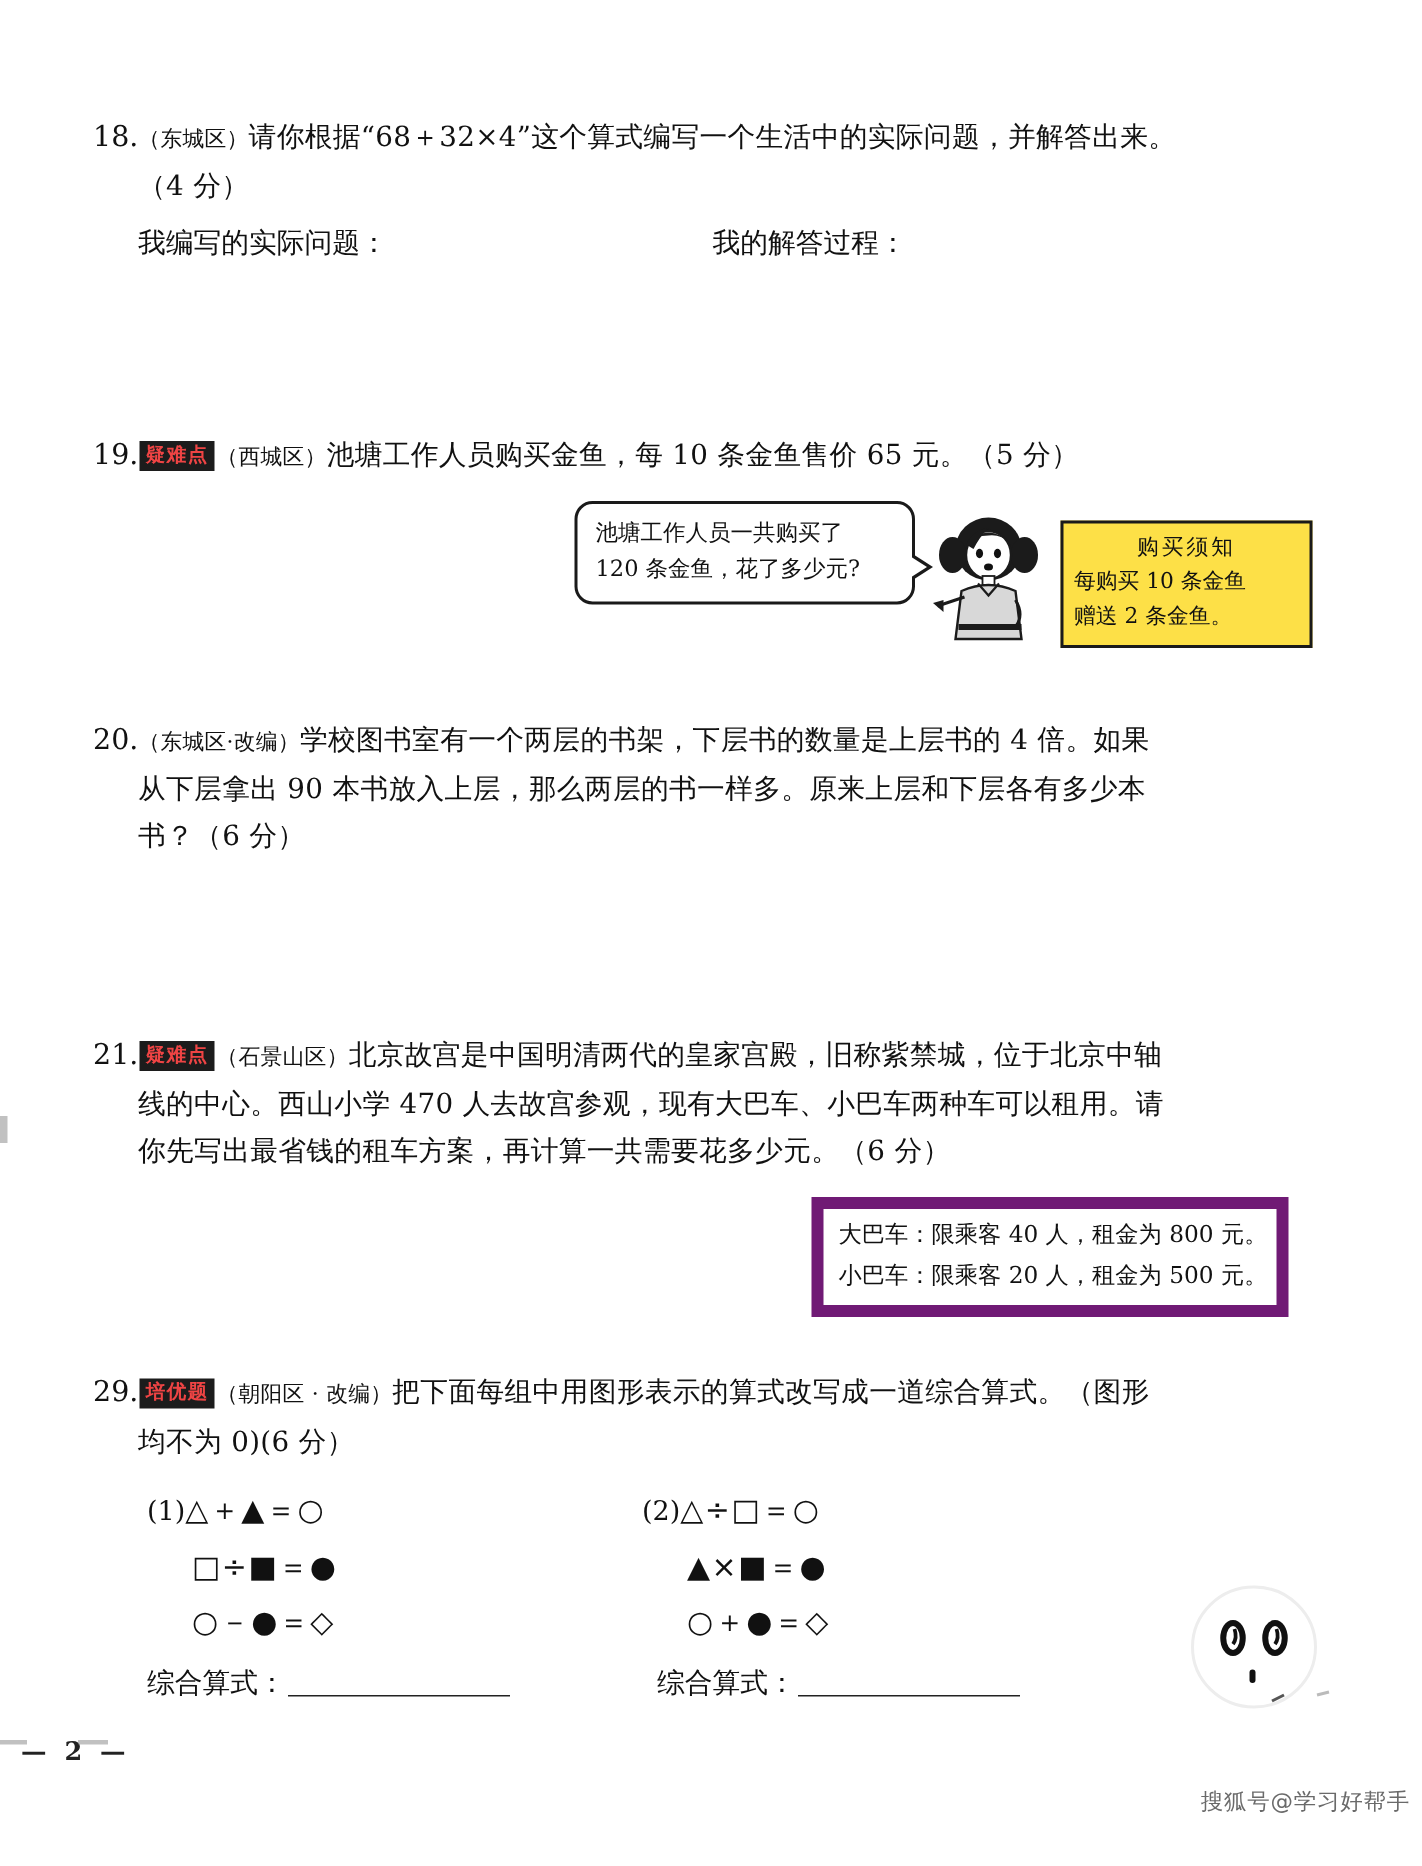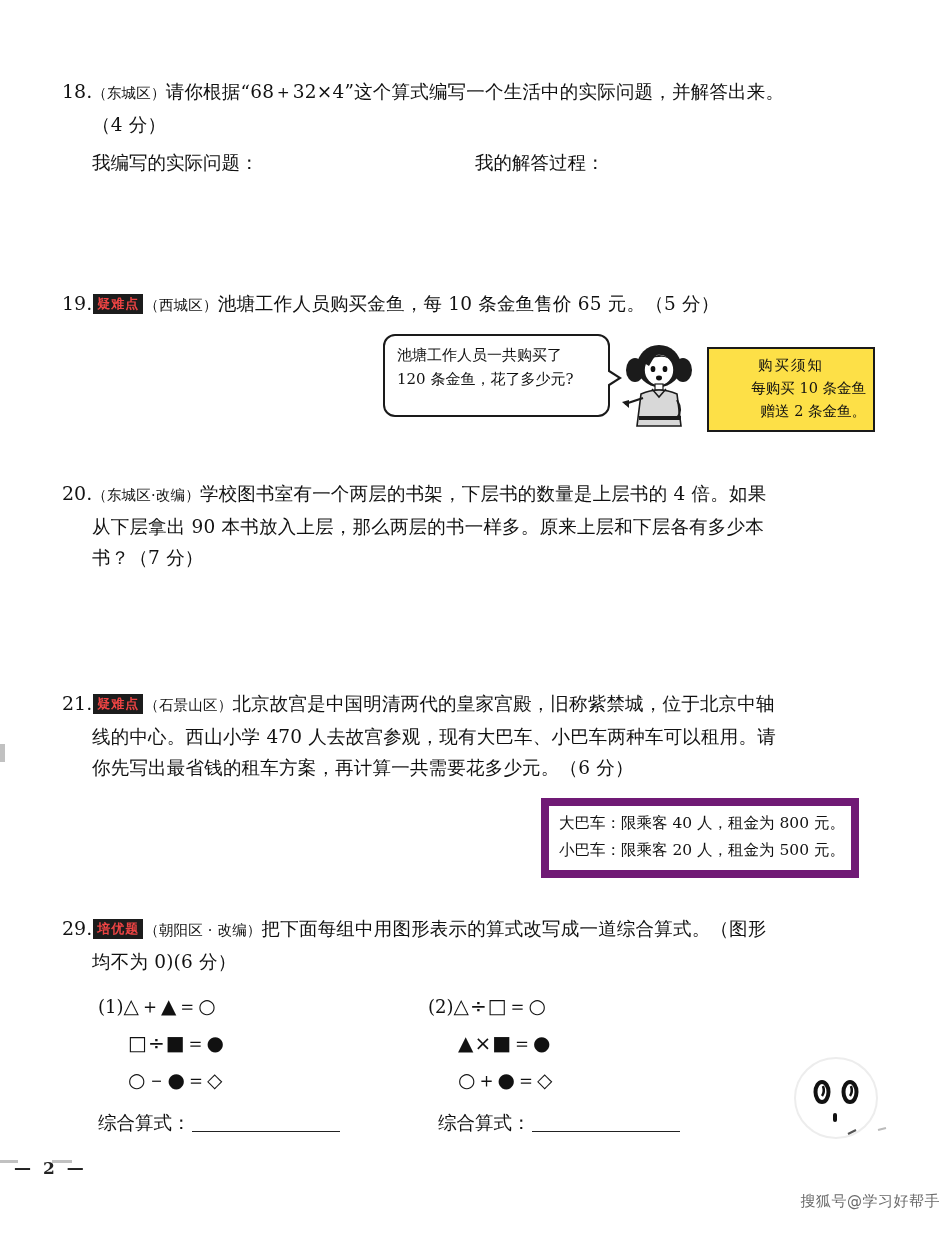--- a/index.html
+++ b/index.html
@@ -83,21 +83,21 @@
     width: 500px;
     height: 100px;
   }
   .bubble {
     position: absolute;
     left: 0;
     top: 4px;
     width: 227px;
     border: 2.5px solid #1a1a1a;
     border-radius: 12px;
-    padding: 7px 10px 24px 12px;
+    padding: 7px 10px 10px 12px;
     background: #fff;
     box-sizing: border-box;
   }
   .bubble .bline {
     font-size: 15px;
     line-height: 24px;
     white-space: nowrap;
     font-family: "DejaVu Serif", "Liberation Serif", serif;
   }
   .bubble::after {
@@ -139,21 +139,20 @@
     width: 168px;
     border: 2px solid #1a1a1a;
     padding: 5px 7px 7px 7px;
     box-sizing: border-box;
     background: #fde047;
   }
   .notice .nline {
     font-size: 14.5px;
     line-height: 23px;
     white-space: nowrap;
-    text-align: right;
   }
   .notice .nline.center {
     text-align: center;
     letter-spacing: 2px;
   }
 
   
   .busbox {
     position: absolute;
     left: 541px;
@@ -326,21 +325,21 @@
     <div class="notice">
       <div class="nline center">购买须知</div>
       <div class="nline">每购买 10 条金鱼</div>
       <div class="nline">赠送 2 条金鱼。</div>
     </div>
   </div>
 
   <div class="question" style="top:478px;">
     <div class="q-line"><span class="q-num">20.</span><span class="region">（东城区·改编）</span><span>学校图书室有一个两层的书架，下层书的数量是上层书的 4 倍。如果</span></div>
     <div class="q-line indent"><span>从下层拿出 90 本书放入上层，那么两层的书一样多。原来上层和下层各有多少本</span></div>
-    <div class="q-line indent"><span>书？（7 分）</span></div>
+    <div class="q-line indent"><span>书？（6 分）</span></div>
   </div>
 
   <div class="question" style="top:688px;">
     <div class="q-line"><span class="q-num">21.</span><span class="badge">疑难点</span><span class="region">（石景山区）</span><span>北京故宫是中国明清两代的皇家宫殿，旧称紫禁城，位于北京中轴</span></div>
     <div class="q-line indent"><span>线的中心。西山小学 470 人去故宫参观，现有大巴车、小巴车两种车可以租用。请</span></div>
     <div class="q-line indent"><span>你先写出最省钱的租车方案，再计算一共需要花多少元。（6 分）</span></div>
   </div>
 
   <div class="busbox">
     <div class="bline">大巴车：限乘客 40 人，租金为 800 元。</div>

